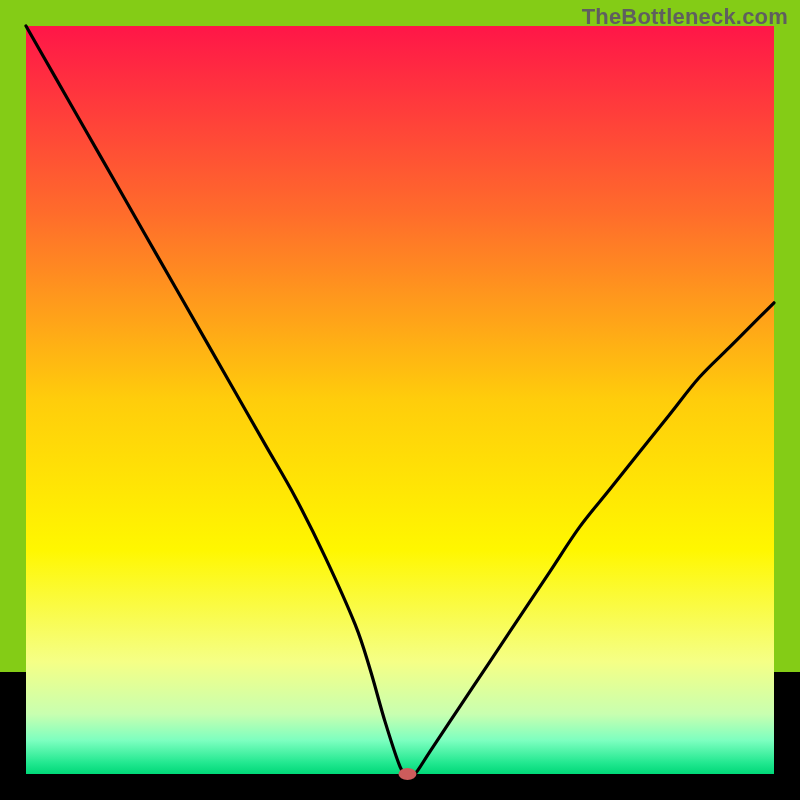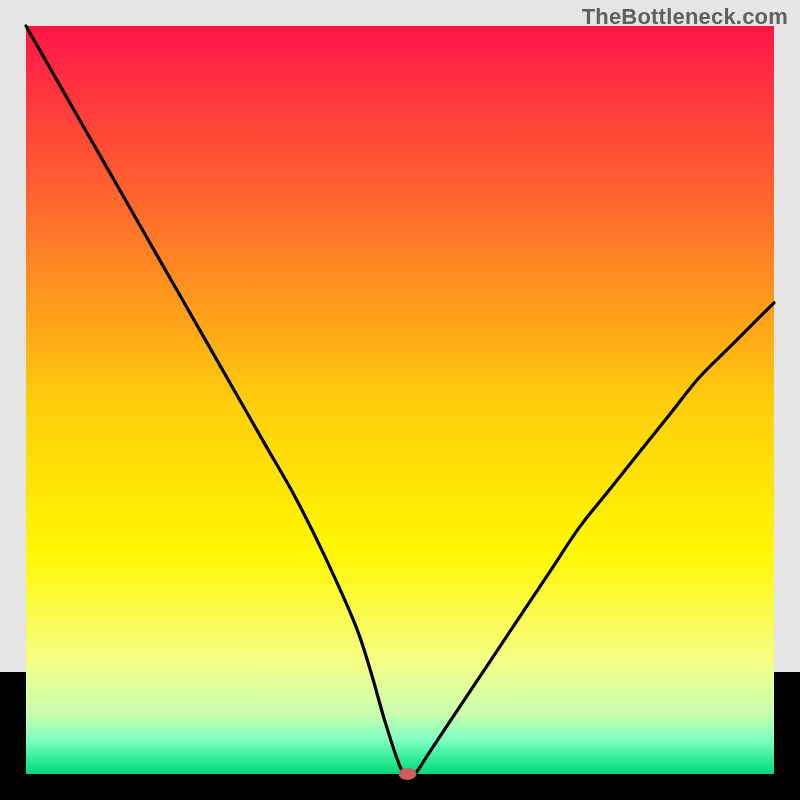--- a/index.html
+++ b/index.html
@@ -8,21 +8,21 @@
     width: 800px;
     height: 800px;
     background: #000;
     overflow: hidden;
     font-family: Arial, Helvetica, sans-serif;
   }
   .frame {
     position: relative;
     width: 800px;
     height: 672px;
-    background: #e5e5e5;
+    background: #84cc16;
     text-align: right;
   }
   .watermark {
     position: absolute;
     top: 4px;
     right: 12px;
     font-weight: 700;
     font-size: 22px;
     color: #5f5f5f;
     letter-spacing: 0.2px;

